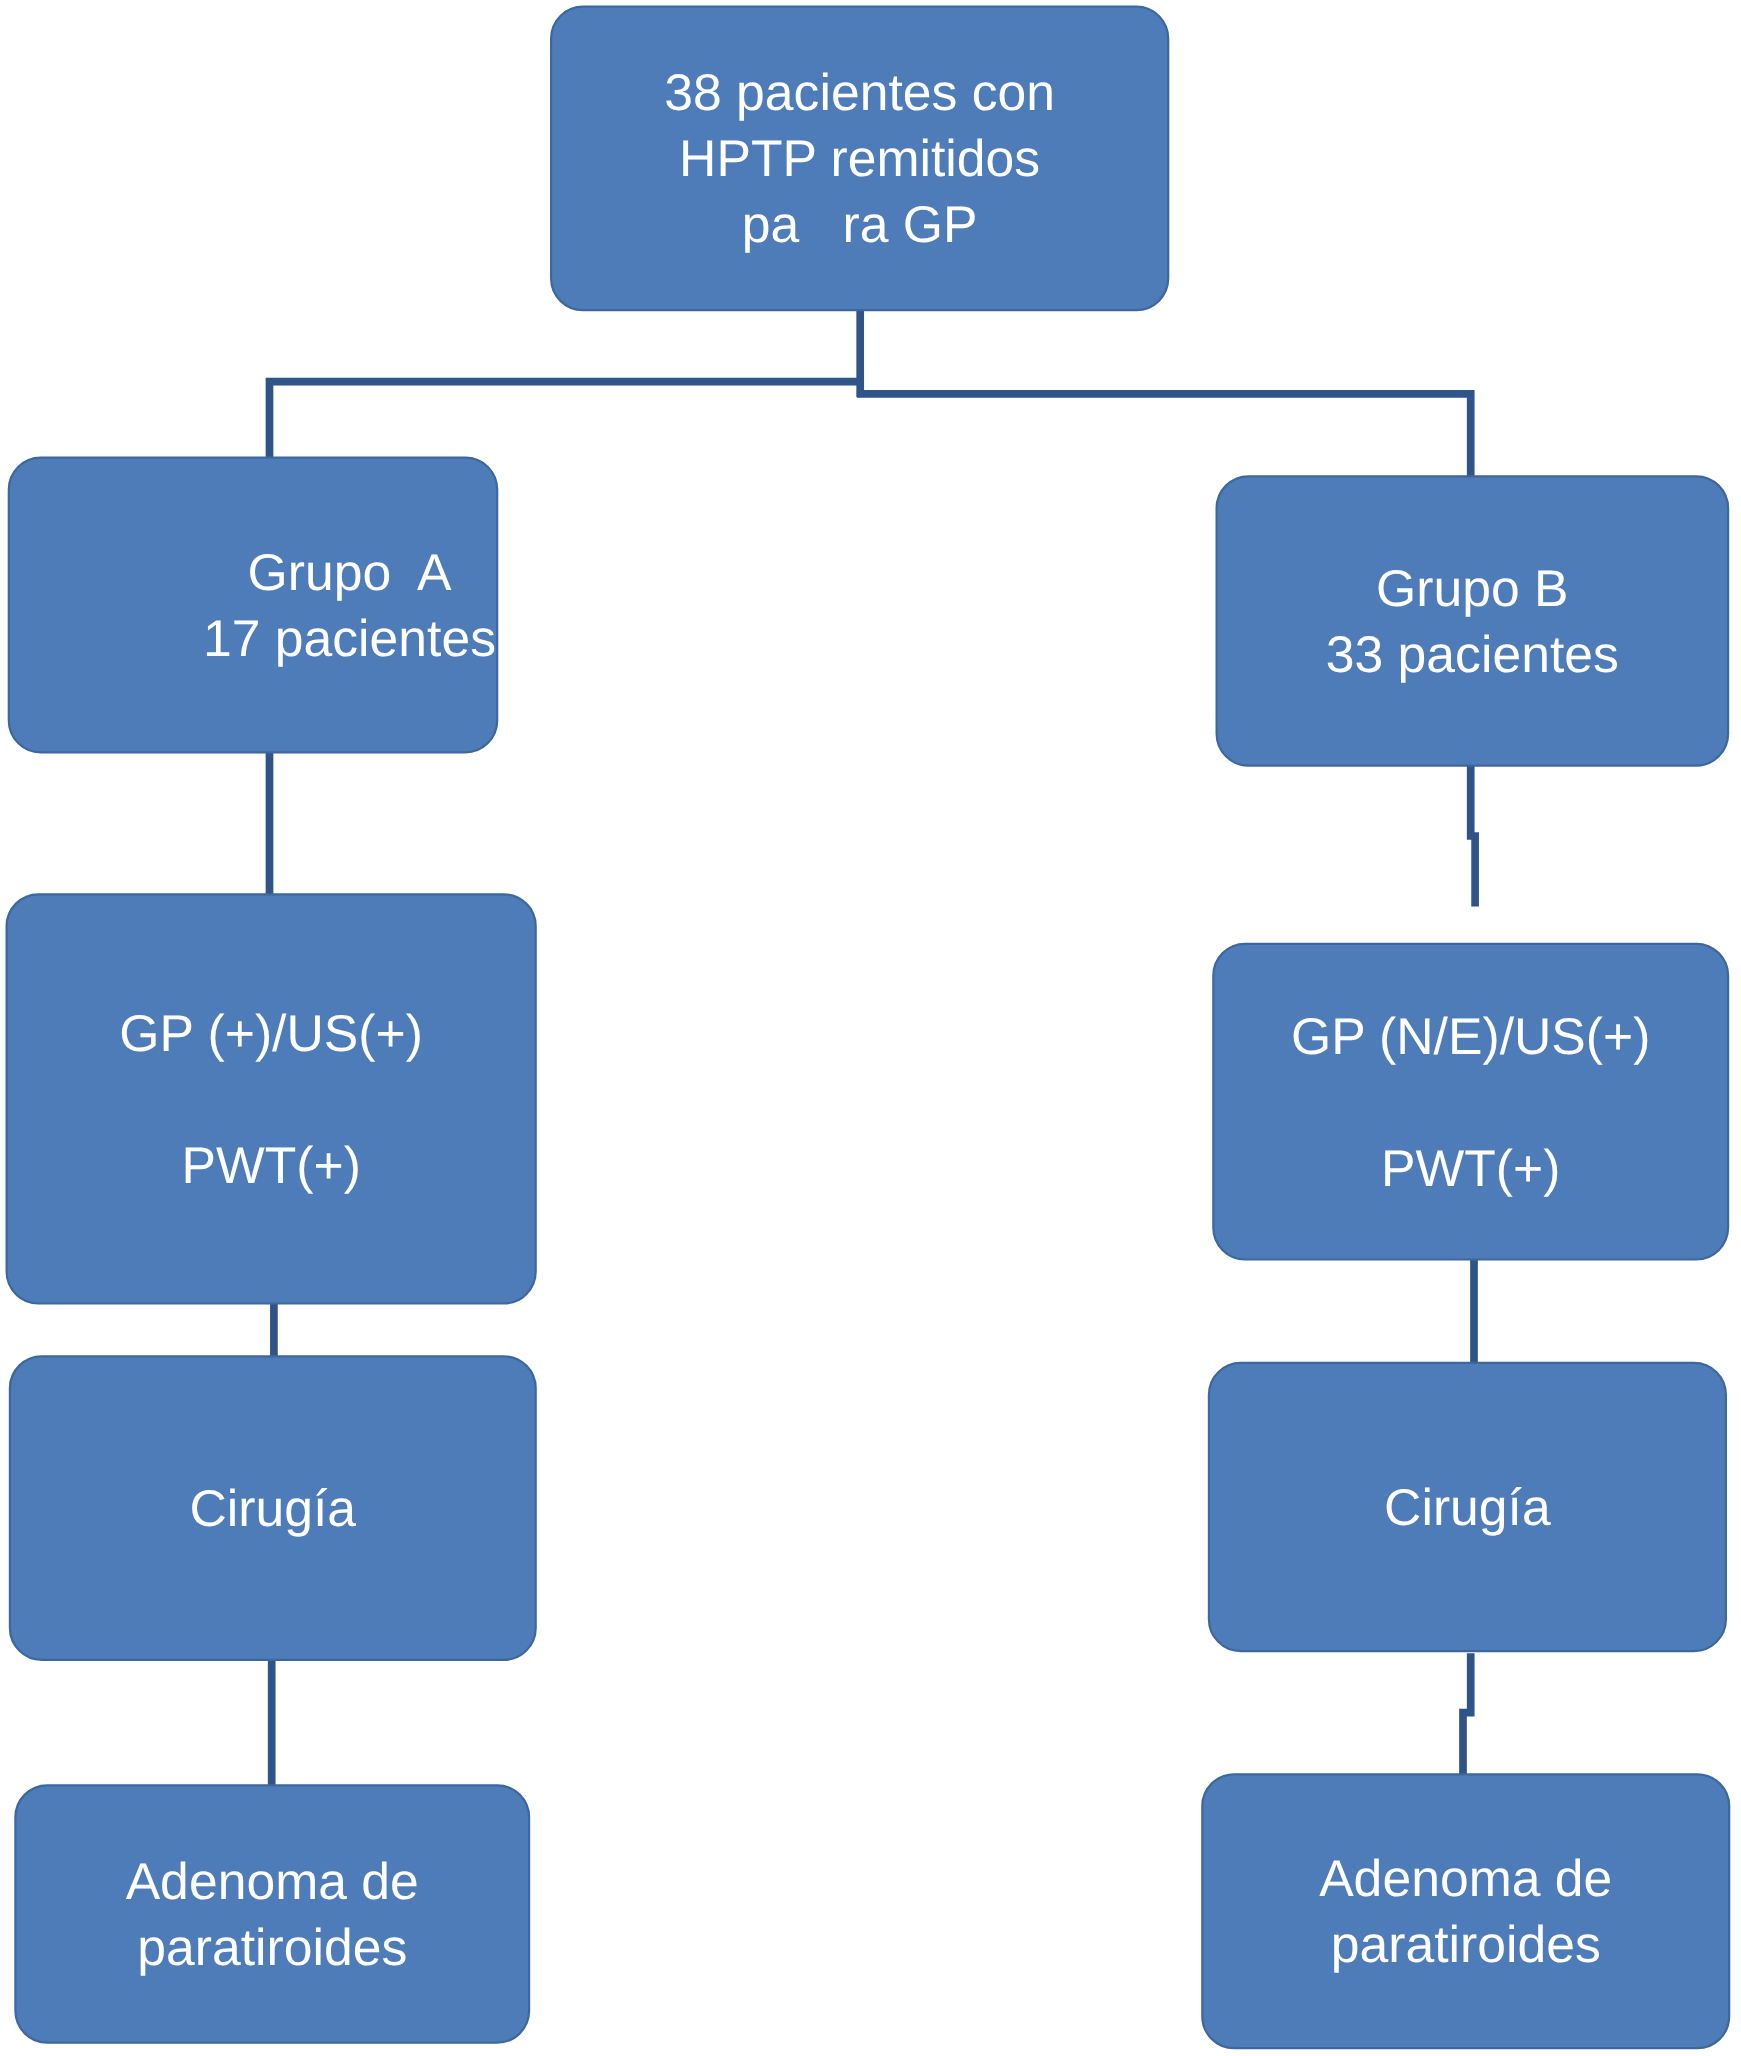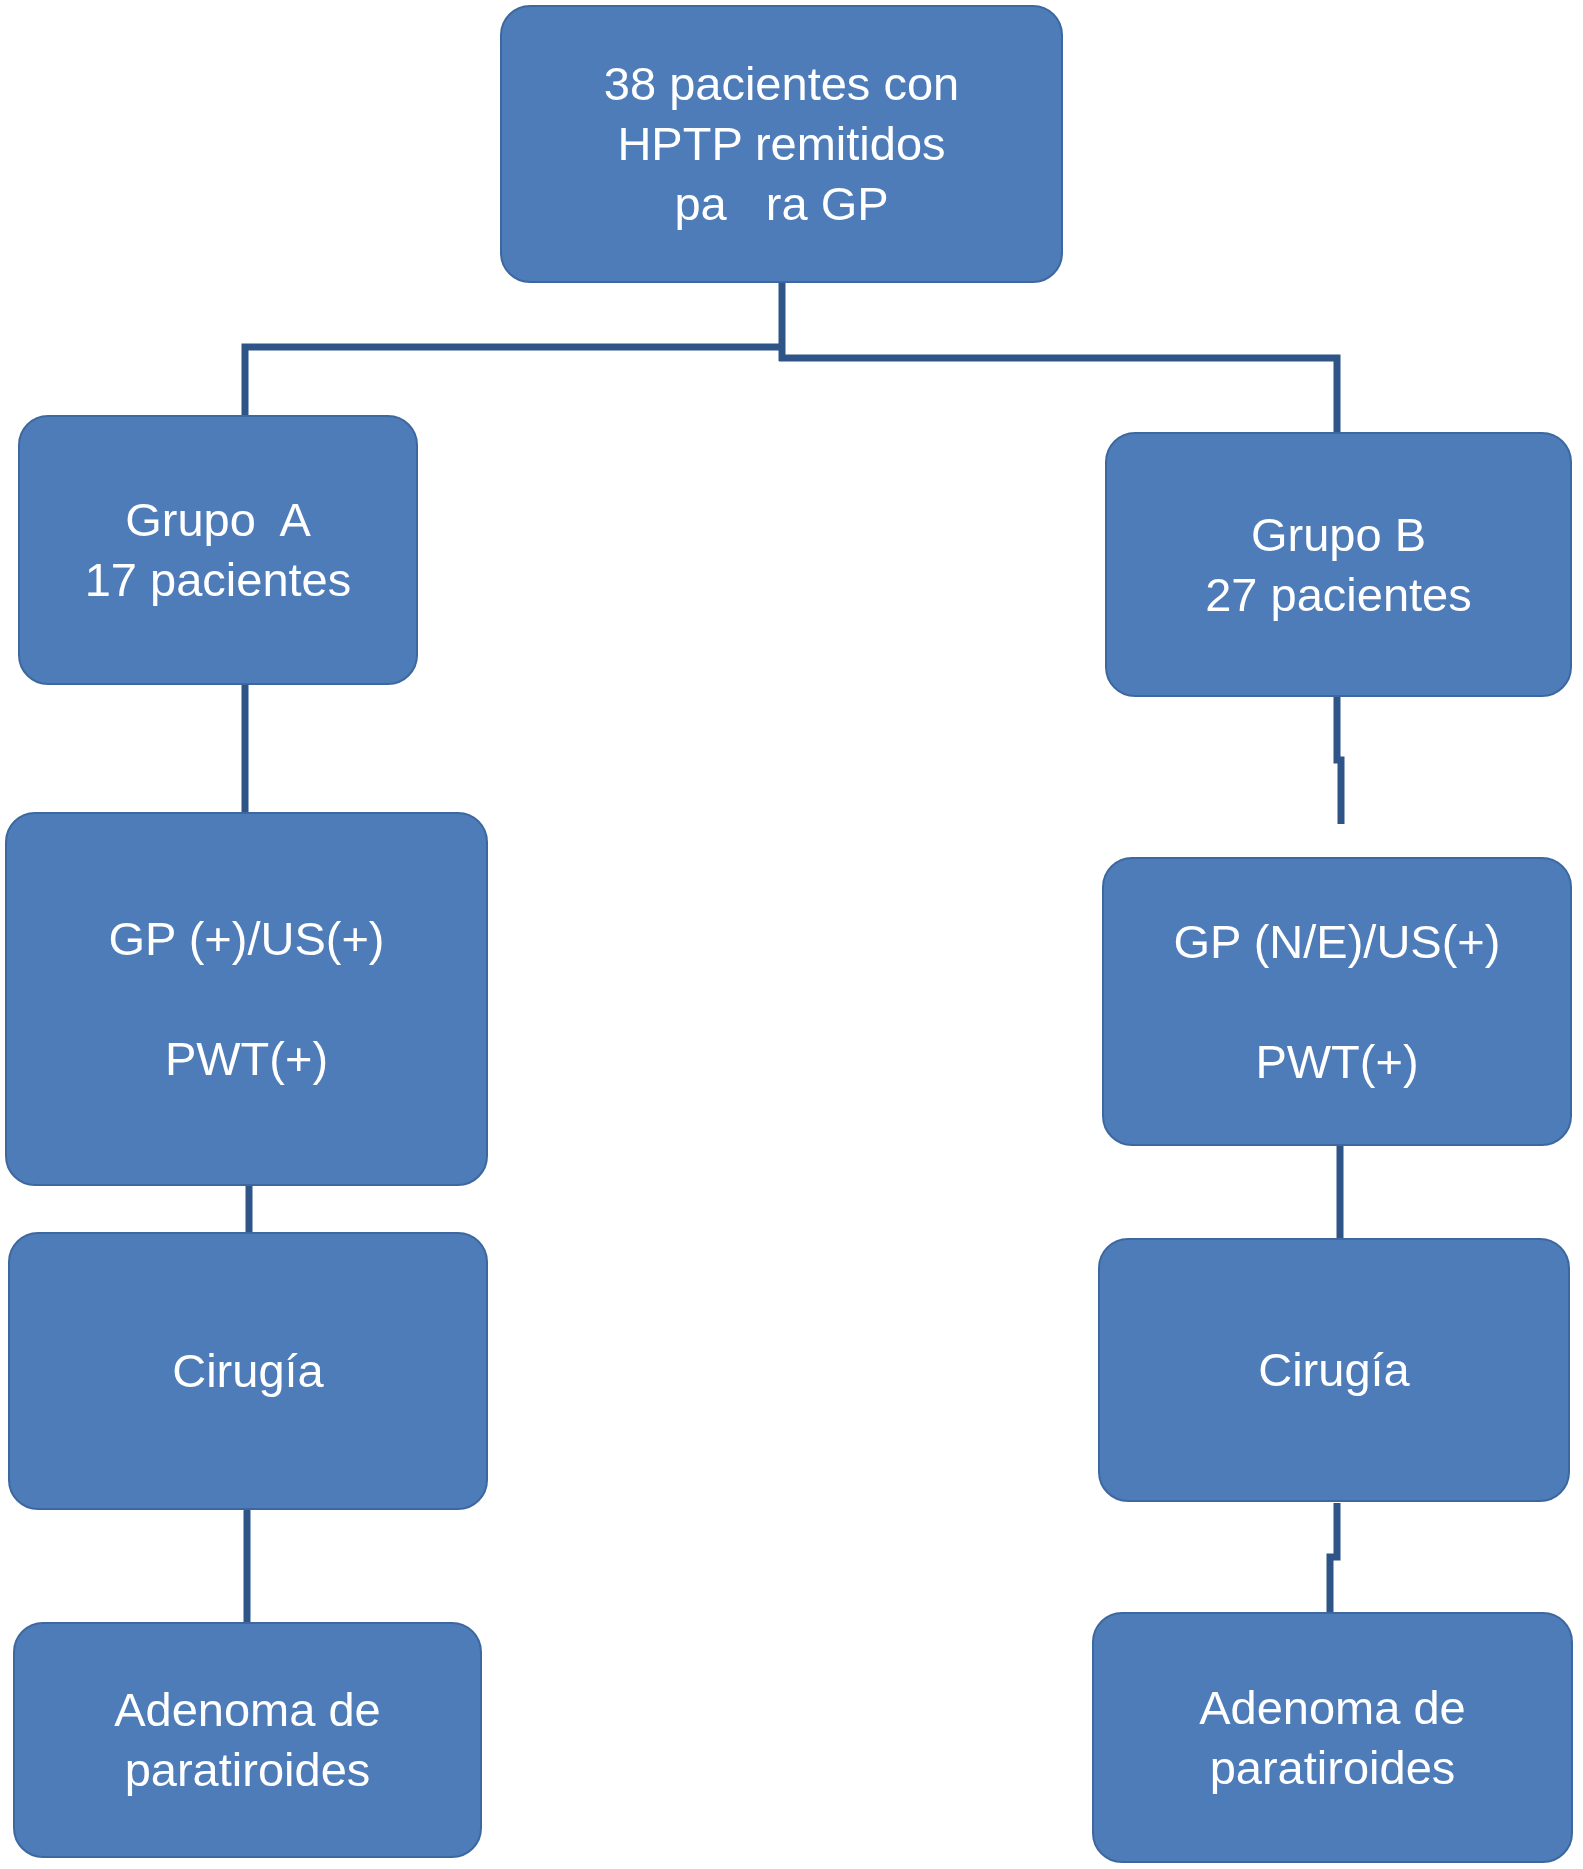--- a/index.html
+++ b/index.html
@@ -63,21 +63,21 @@
     <path class="connector" d="M1340 1110 L1340 1239"></path>
     <path class="connector" d="M1337 1503 L1337 1557 L1330 1557 L1330 1613"></path>
   </svg>
 
   <div class="box" style="left:500px;top:5px;width:563px;height:278px;">
     <span class="box-text">38 pacientes con
 HPTP remitidos
 pa   ra GP</span>
   </div>
 
-  <div class="box" style="left:18px;top:415px;width:400px;height:270px;">
+  <div class="box" style="left:7px;top:415px;width:446px;height:270px;justify-content:flex-end;">
     <span class="box-text">Grupo  A
 17 pacientes</span>
   </div>
 
   <div class="box" style="left:5px;top:812px;width:483px;height:374px;">
     <span class="box-text">GP (+)/US(+)
 
 PWT(+)</span>
   </div>
 
@@ -85,21 +85,21 @@
     <span class="box-text">Cirugía</span>
   </div>
 
   <div class="box" style="left:13px;top:1622px;width:469px;height:236px;">
     <span class="box-text">Adenoma de
 paratiroides</span>
   </div>
 
   <div class="box" style="left:1105px;top:432px;width:467px;height:265px;">
     <span class="box-text">Grupo B
-27 pacientes</span>
+33 pacientes</span>
   </div>
 
   <div class="box" style="left:1102px;top:823px;width:470px;height:289px;margin-top:34px;">
     <span class="box-text">GP (N/E)/US(+)
 
 PWT(+)</span>
   </div>
 
   <div class="box" style="left:1098px;top:1238px;width:472px;height:264px;">
     <span class="box-text">Cirugía</span>

